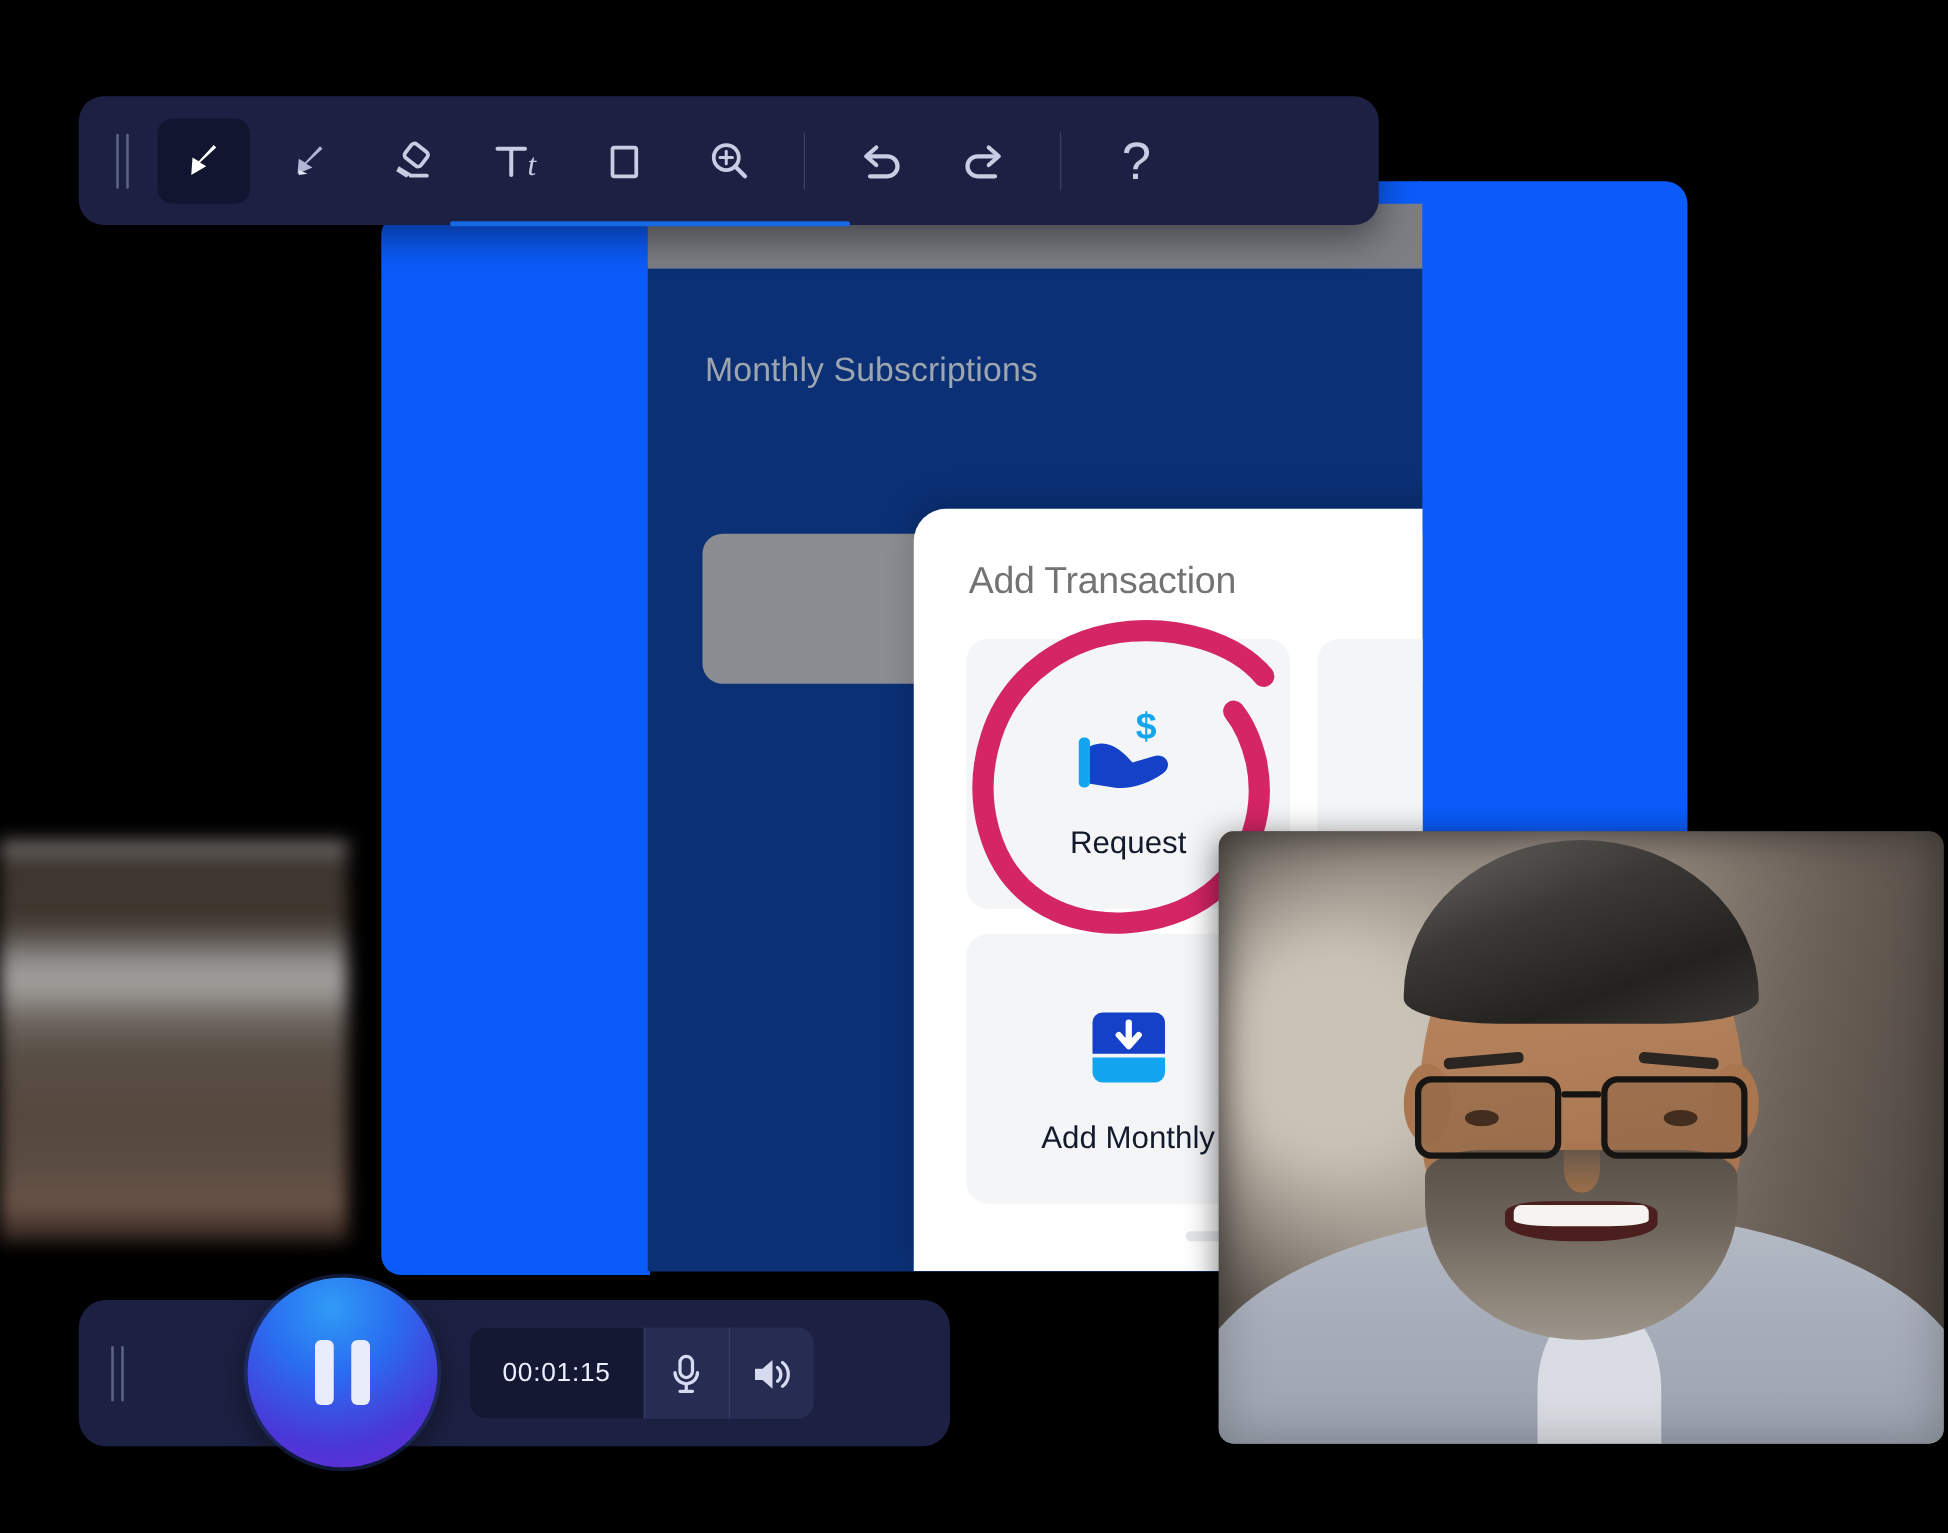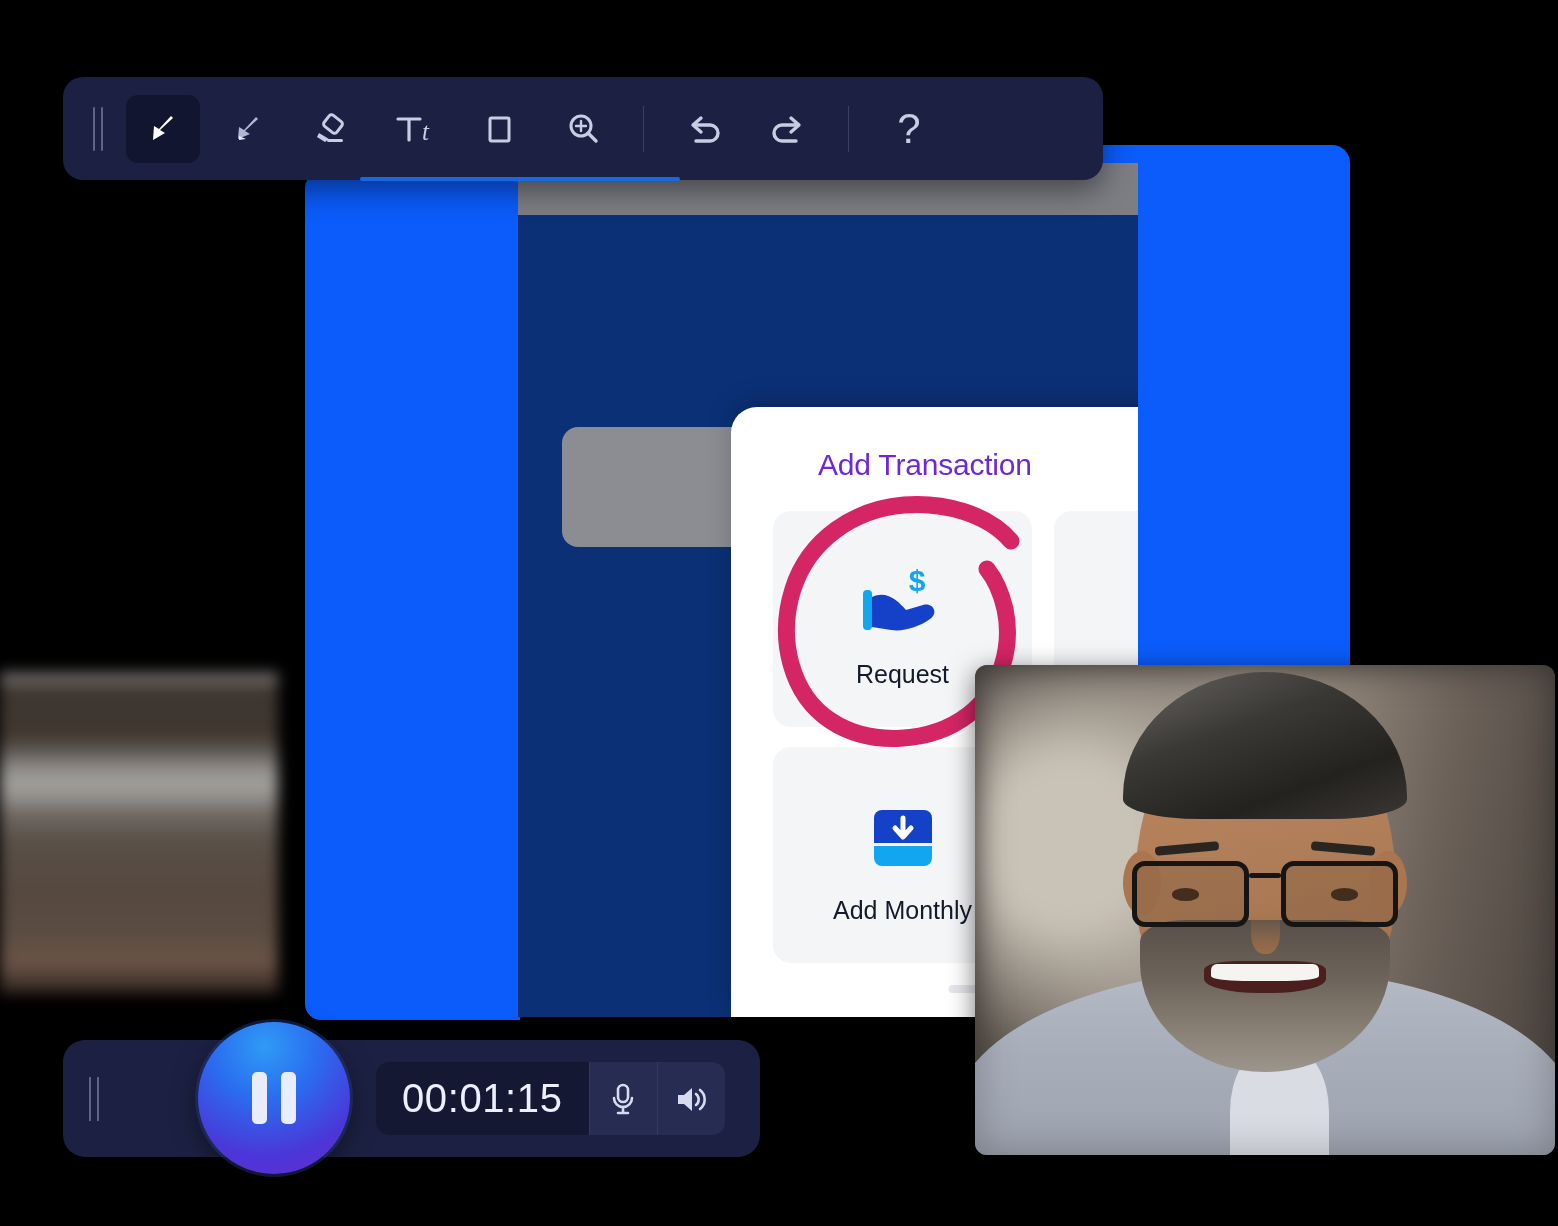--- a/index.html
+++ b/index.html
@@ -68,21 +68,21 @@
     position: absolute; left: 213px; top: 262px; width: 620px; height: 610px;
     background: #ffffff;
     border-top-left-radius: 26px; border-top-right-radius: 26px;
     box-shadow: 0 -6px 26px rgba(0,0,0,.18);
   }
   .sheet-head {
     position: absolute; left: 0; top: 36px; width: 100%; height: 44px;
     display: flex; align-items: center; justify-content: space-between;
     padding: 0 44px 0 44px;
   }
-  .sheet-title { font-size: 30px; color: #6d28d9; letter-spacing: -.2px; margin-left: 43px; }
+  .sheet-title { font-size: 30px; color: #737373; letter-spacing: -.2px; }
 
   .tile-grid {
     position: absolute; left: 42px; top: 104px; width: 540px;
     display: grid; grid-template-columns: 1fr 1fr; gap: 20px 22px;
   }
   .tile {
     height: 216px; background: #f4f5f7; border-radius: 18px;
     display: flex; flex-direction: column; align-items: center; justify-content: center;
     cursor: pointer; position: relative;
   }
@@ -147,21 +147,21 @@
   .pausebtn .bars { display:flex; gap: 14px; }
   .pausebtn .bars i { display:block; width: 15px; height: 52px; background:#e9ecfb; border-radius: 5px; }
 
   .chipgroup {
     position:absolute; left: 313px; top: 22px; height: 73px;
     display:flex; align-items:stretch;
     background:#262c52; border-radius: 13px; overflow:hidden;
   }
   .chip-time {
     background:#141832; display:flex; align-items:center; justify-content:center;
-    padding: 0 26px; font-size: 40px; color:#ecefff; letter-spacing:.6px;
+    padding: 0 26px; font-size: 21px; color:#ecefff; letter-spacing:.6px;
   }
   .chip-ico {
     width: 68px; display:flex; align-items:center; justify-content:center;
     cursor:pointer; color:#d6dbf0; border-left:1px solid #343b63;
   }
 
   
   .webcam {
     position:absolute; left: 975px; top: 665px; width: 580px; height: 490px;
     border-radius: 12px; overflow:hidden;
@@ -242,20 +242,21 @@
 
   <div class="left-blur"></div>
 
   <div class="phone-wrap">
     <div class="panel-blue-left"></div>
     <div class="panel-blue-right"></div>
 
     <div class="phone-screen">
       <div class="grayband"></div>
       <div class="navy-area">
+        <div class="subs-title">Monthly Subscriptions</div>
         <div class="ghost-card a"></div>
         <div class="ghost-card b"></div>
       </div>
 
       <div class="sheet">
         <div class="sheet-head">
           <div class="sheet-title">Add Transaction</div>
 
         </div>
 

